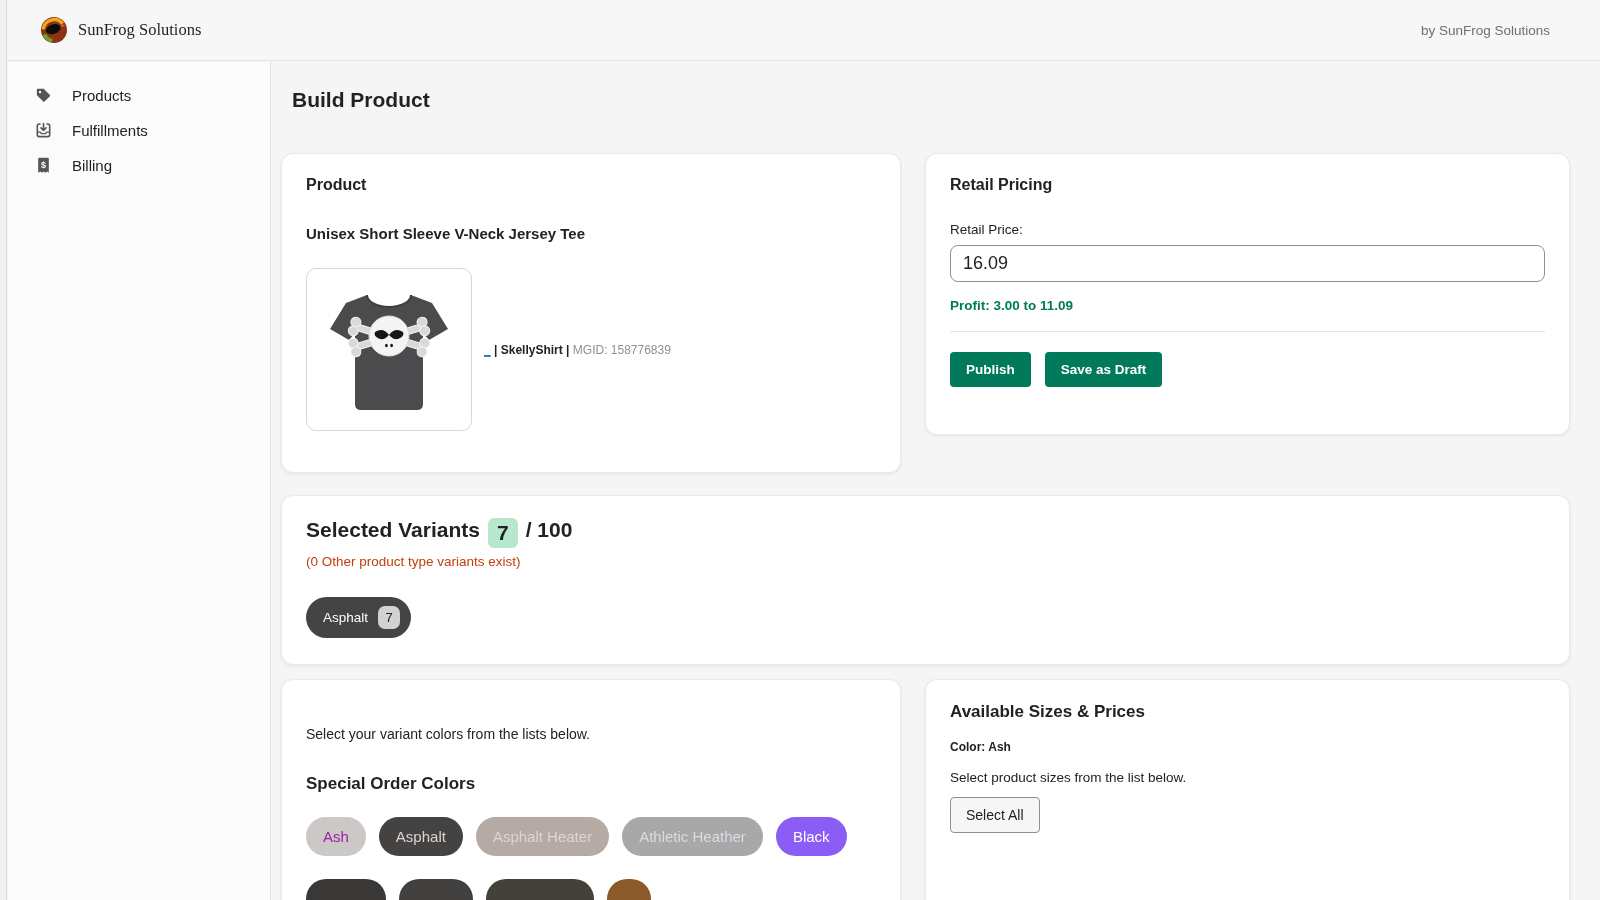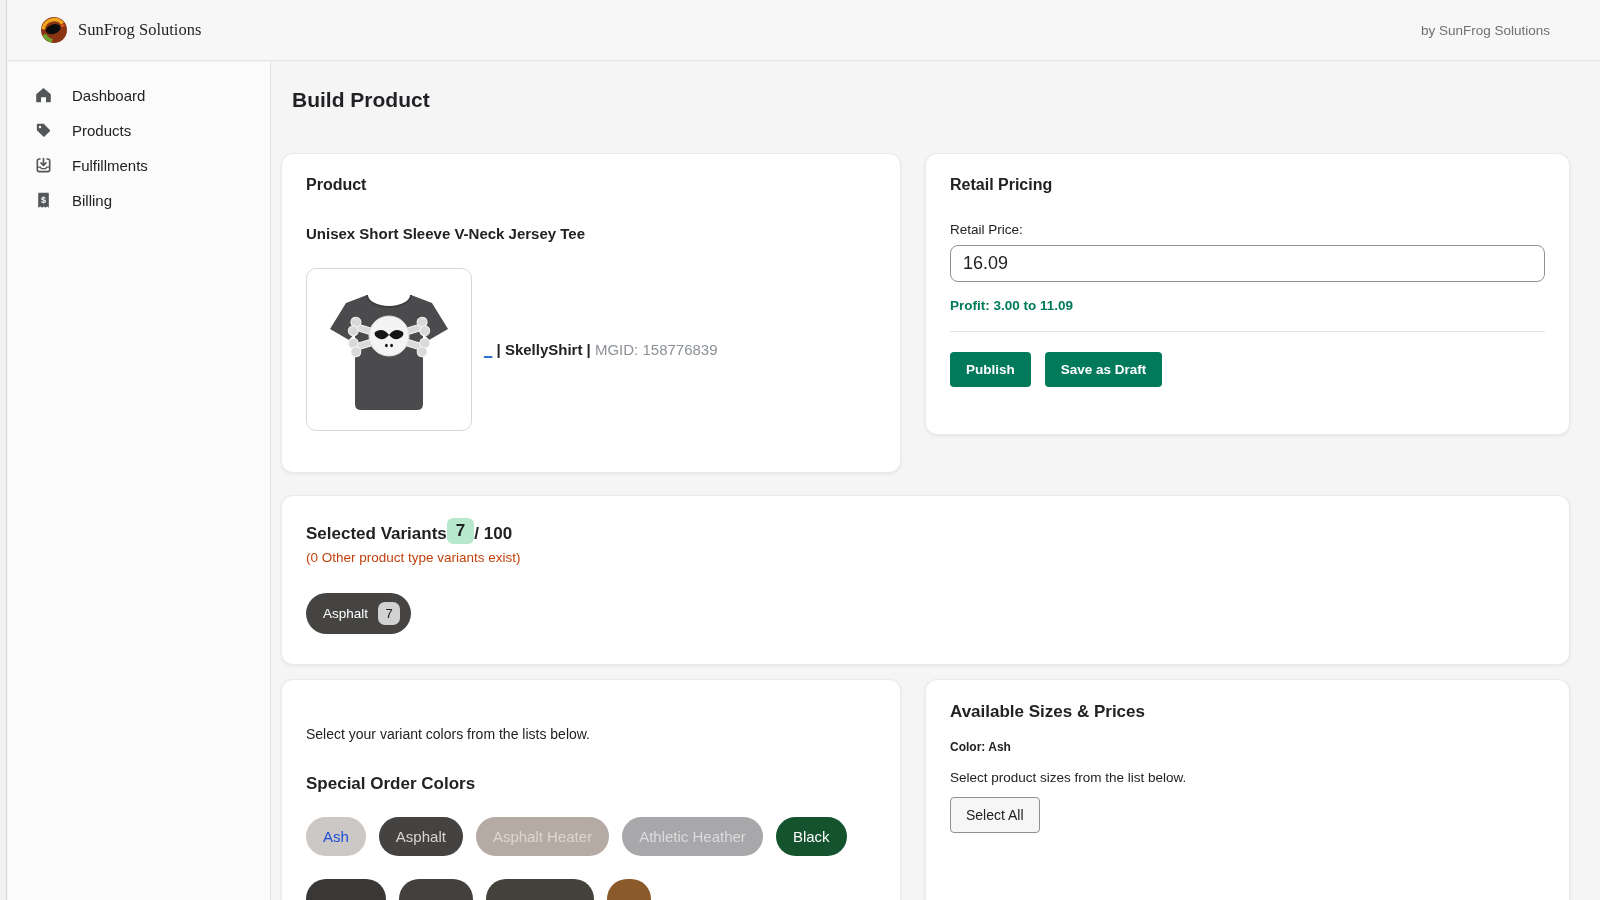--- a/index.html
+++ b/index.html
@@ -31,39 +31,39 @@
 
   .card h2{font-size:16px;font-weight:600;margin:0;color:#202223;}
   .card h2.lg{font-size:17px;}
 
   
   .product-card{height:320px;}
   .product-name{font-size:15px;font-weight:700;margin-top:31px;}
   .media-row{display:flex;align-items:center;gap:12px;margin-top:26px;}
   .img-box{width:166px;height:163px;border:1px solid #d5d8da;border-radius:10px;background:#fff;
     display:flex;align-items:center;justify-content:center;}
-  .caption{font-size:15px;}
+  .caption{font-size:12px;}
   .caption a{color:#2c6ecb;text-decoration:underline;}
   .caption .bold{font-weight:700;color:#202223;}
   .caption .muted{color:#8c9196;}
 
   
   .pricing-card{height:282px;}
   .field-label{font-size:13.5px;margin-top:28px;}
   .price-input{margin-top:8px;width:100%;height:37px;border:1px solid #8c9196;border-radius:8px;
     padding:0 12px;font-size:18px;color:#202223;font-family:inherit;background:#fff;}
   .profit{font-size:13.5px;font-weight:700;margin-top:16px;}
   .divider{border:none;border-top:1px solid #e1e3e5;margin:18px 0 0 0;}
   .btn-row{display:flex;gap:14px;margin-top:20px;}
   .btn-primary{border:none;border-radius:4px;padding:10px 16px;font-size:13.5px;font-weight:700;
     color:#fff;cursor:pointer;font-family:inherit;}
 
   
   .variants-card{margin-top:22px;height:170px;}
-  .variants-title{display:flex;align-items:flex-end;font-size:17px;font-weight:600;}
+  .variants-title{display:flex;align-items:flex-start;gap:8px;font-size:21px;font-weight:600;}
   .count-badge{border-radius:6px;padding:3px 9px;font-weight:600;}
   .variants-note{font-size:13.5px;color:#c2410c;margin-top:6px;}
   .variant-pill{display:inline-flex;align-items:center;gap:10px;margin-top:28px;background:#454442;
     color:#fff;border-radius:999px;padding:9px 11px 9px 17px;font-size:13.5px;cursor:pointer;}
   .variant-pill .pill-badge{background:#d2d2d2;color:#202223;border-radius:7px;min-width:22px;height:23px;
     display:flex;align-items:center;justify-content:center;font-size:13px;}
 
   
   .row-bottom{margin-top:14px;}
   .colors-card,.sizes-card{height:440px;}
@@ -93,26 +93,20 @@
       <path d="M20.2 9.2l3.2-1.1" stroke="#e8581c" stroke-width="2" fill="none"></path>
     </svg>
   </span>
   <span class="app-title">SunFrog Solutions</span>
   <span class="byline">by SunFrog Solutions</span>
 </header>
 
 <div class="layout">
 
   <nav class="sidebar">
-    <div class="nav-item">
-      <svg viewBox="0 0 20 20">
-        <path fill="#54575a" d="M10 2.2 2.6 8.4a.8.8 0 0 0-.3.6v7.2c0 .5.4.9.9.9h4.2v-5.3h5.2v5.3h4.2c.5 0 .9-.4.9-.9V9a.8.8 0 0 0-.3-.6L10 2.2z"></path>
-      </svg>
-      <span>Dashboard</span>
-    </div>
     <div class="nav-item">
       <svg viewBox="0 0 20 20">
         <path fill="#54575a" d="M3 3.9c0-.5.4-.9.9-.9h6c.23 0 .45.09.62.26l6.2 6.2c.35.35.35.92 0 1.27l-5.7 5.7a.9.9 0 0 1-1.27 0l-6.2-6.2A.9.9 0 0 1 3 9.6V3.9z"></path>
         <circle cx="6.3" cy="6.3" r="1.25" fill="#fbfbfb"></circle>
       </svg>
       <span>Products</span>
     </div>
     <div class="nav-item">
       <svg viewBox="0 0 20 20" fill="none" stroke="#54575a" stroke-width="1.7" stroke-linecap="round" stroke-linejoin="round">
         <path d="M6.3 3.2H5.4a1.9 1.9 0 0 0-1.9 1.9v9.5a1.9 1.9 0 0 0 1.9 1.9h9.2a1.9 1.9 0 0 0 1.9-1.9V5.1a1.9 1.9 0 0 0-1.9-1.9h-.9"></path>
@@ -197,25 +191,25 @@
         <span>Asphalt</span>
         <span class="pill-badge">7</span>
       </div>
     </section>
 
     <div class="row2col row-bottom">
       <section class="card colors-card">
         <div class="instruction">Select your variant colors from the lists below.</div>
         <div class="section-title">Special Order Colors</div>
         <div class="pill-row">
-          <span class="color-pill" style="background-color: rgb(203, 200, 198); color: #1d4ed8;">Ash</span>
+          <span class="color-pill" style="background-color: rgb(203, 200, 198); color: #a21caf;">Ash</span>
           <span class="color-pill" style="background-color: rgb(69, 67, 65); color: rgb(214, 213, 212);">Asphalt</span>
           <span class="color-pill" style="background-color: rgb(181, 170, 164); color: rgb(221, 214, 209);">Asphalt Heater</span>
           <span class="color-pill" style="background-color: rgb(168, 167, 169); color: rgb(220, 219, 221);">Athletic Heather</span>
-          <span class="color-pill" style="background-color: #14532d; color: rgb(255, 255, 255);">Black</span>
+          <span class="color-pill" style="background-color: #8b5cf6; color: rgb(255, 255, 255);">Black</span>
         </div>
         <div class="pill-row">
           <span class="stub-pill" style="background-color: rgb(58, 56, 54); width: 80px;"></span>
           <span class="stub-pill" style="background-color: rgb(67, 65, 64); width: 74px;"></span>
           <span class="stub-pill" style="background-color: rgb(68, 65, 59); width: 108px;"></span>
           <span class="stub-pill" style="background-color: rgb(138, 90, 43); width: 44px;"></span>
         </div>
       </section>
 
       <section class="card sizes-card">

